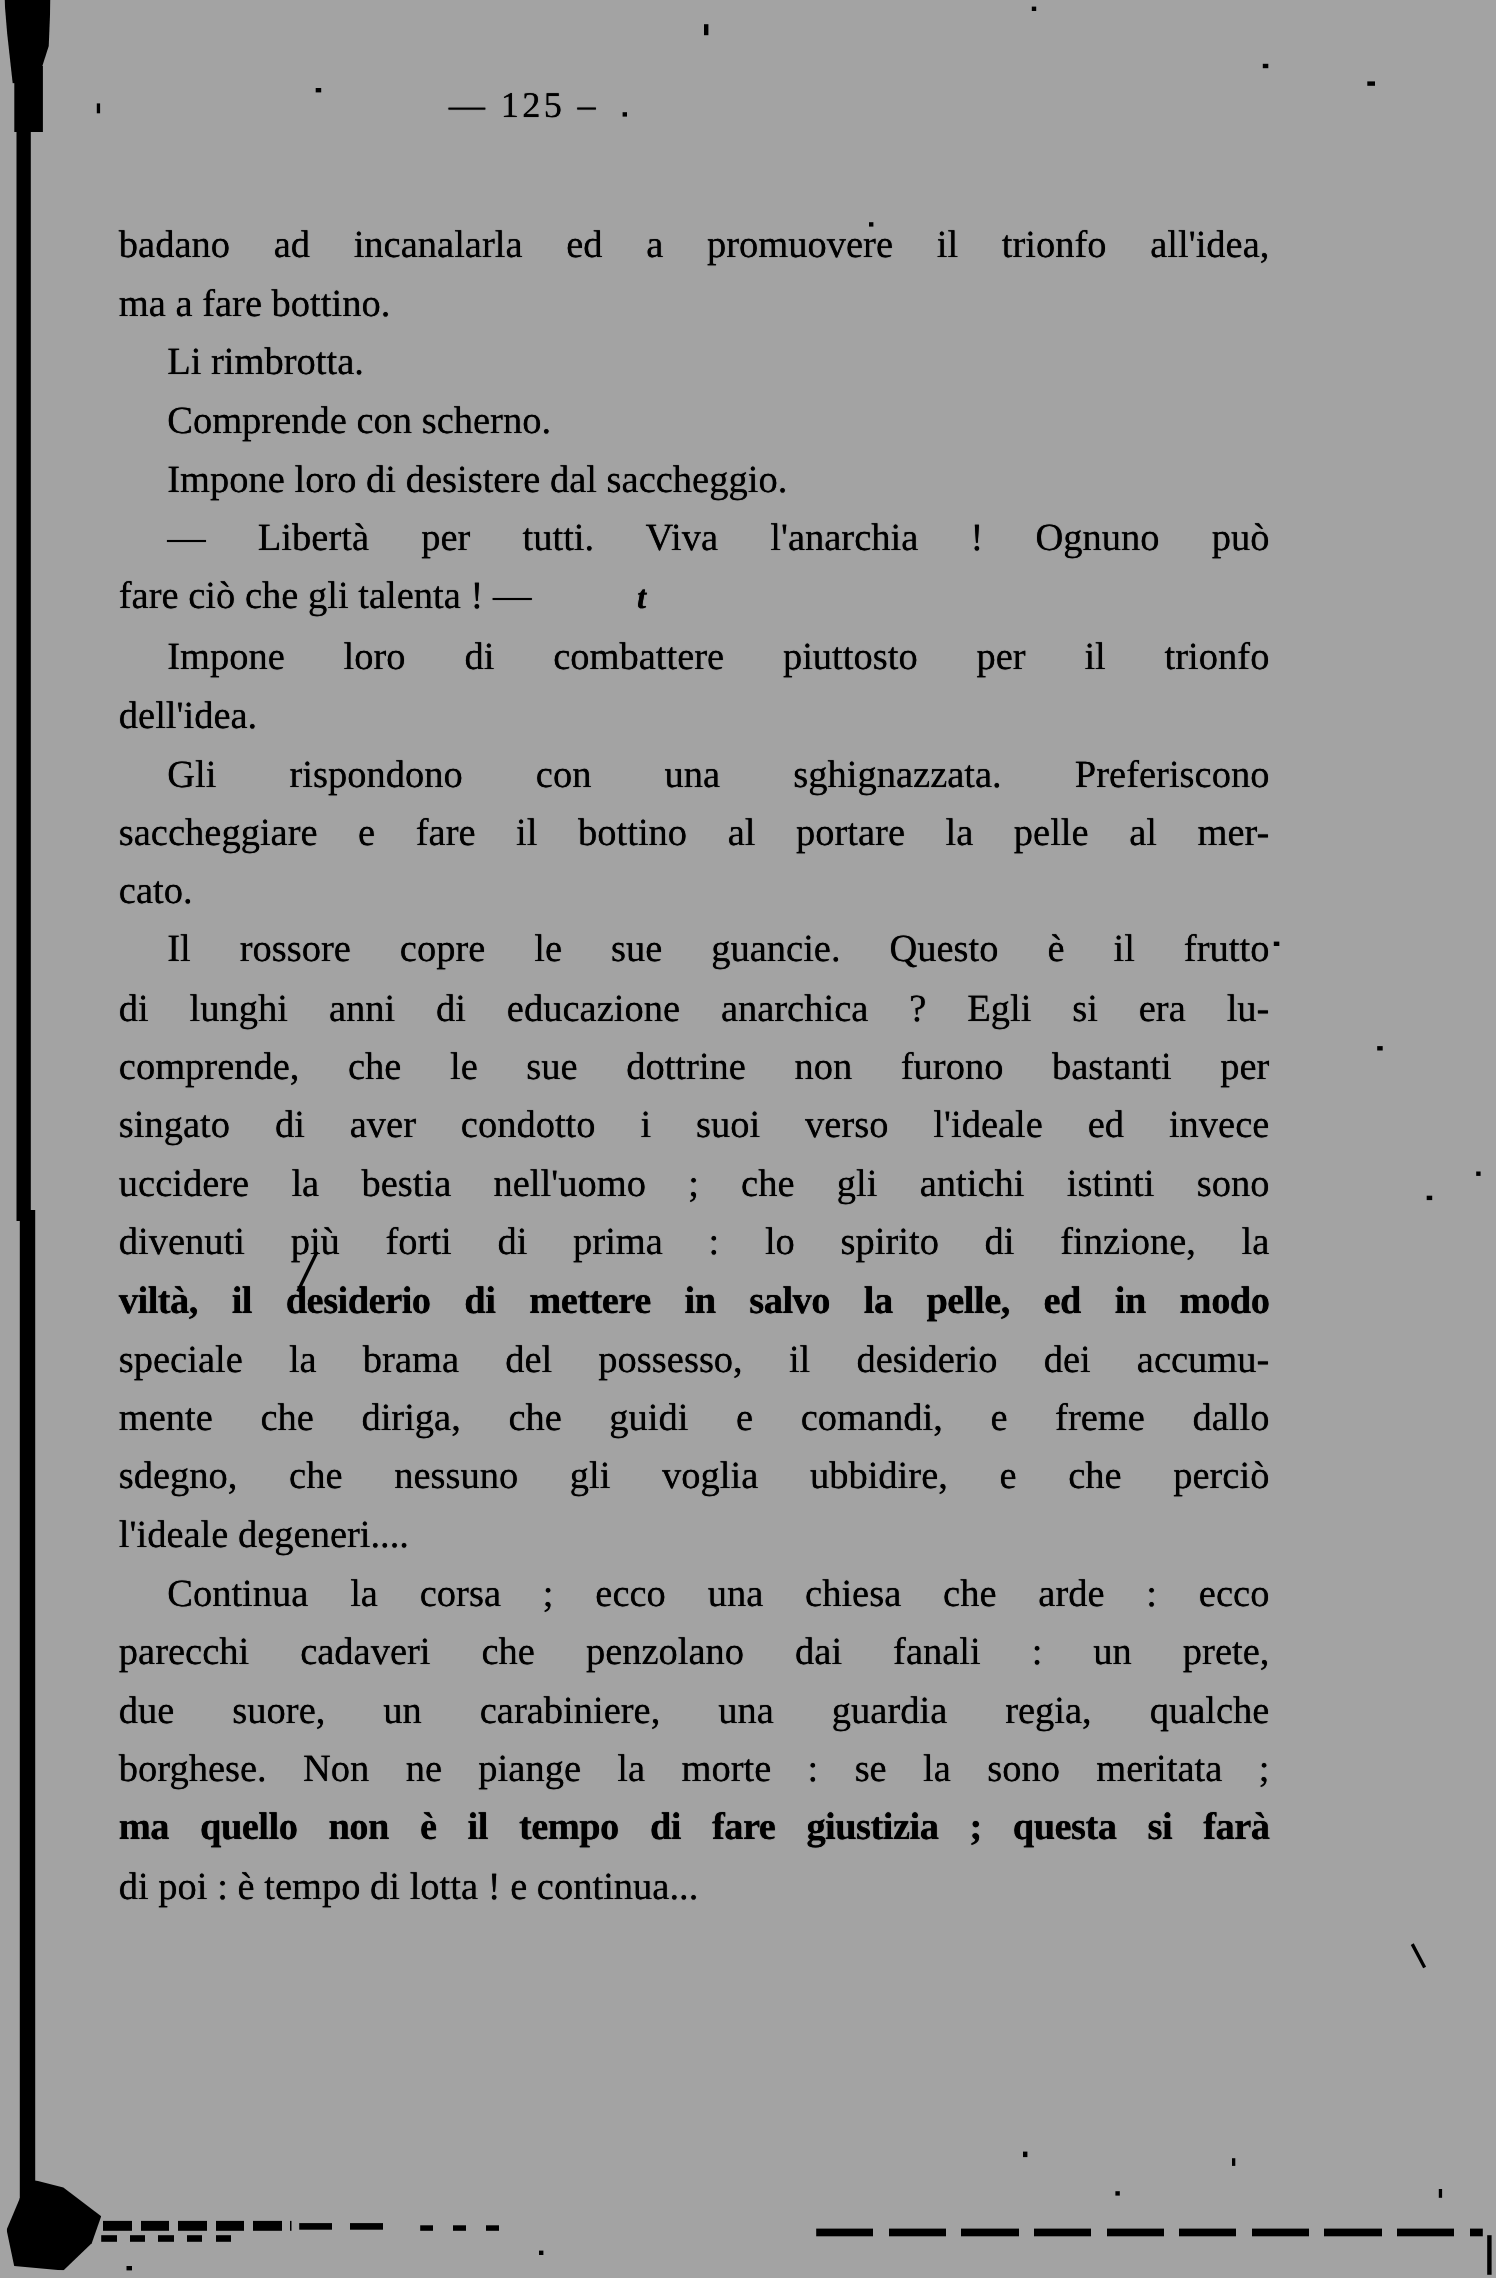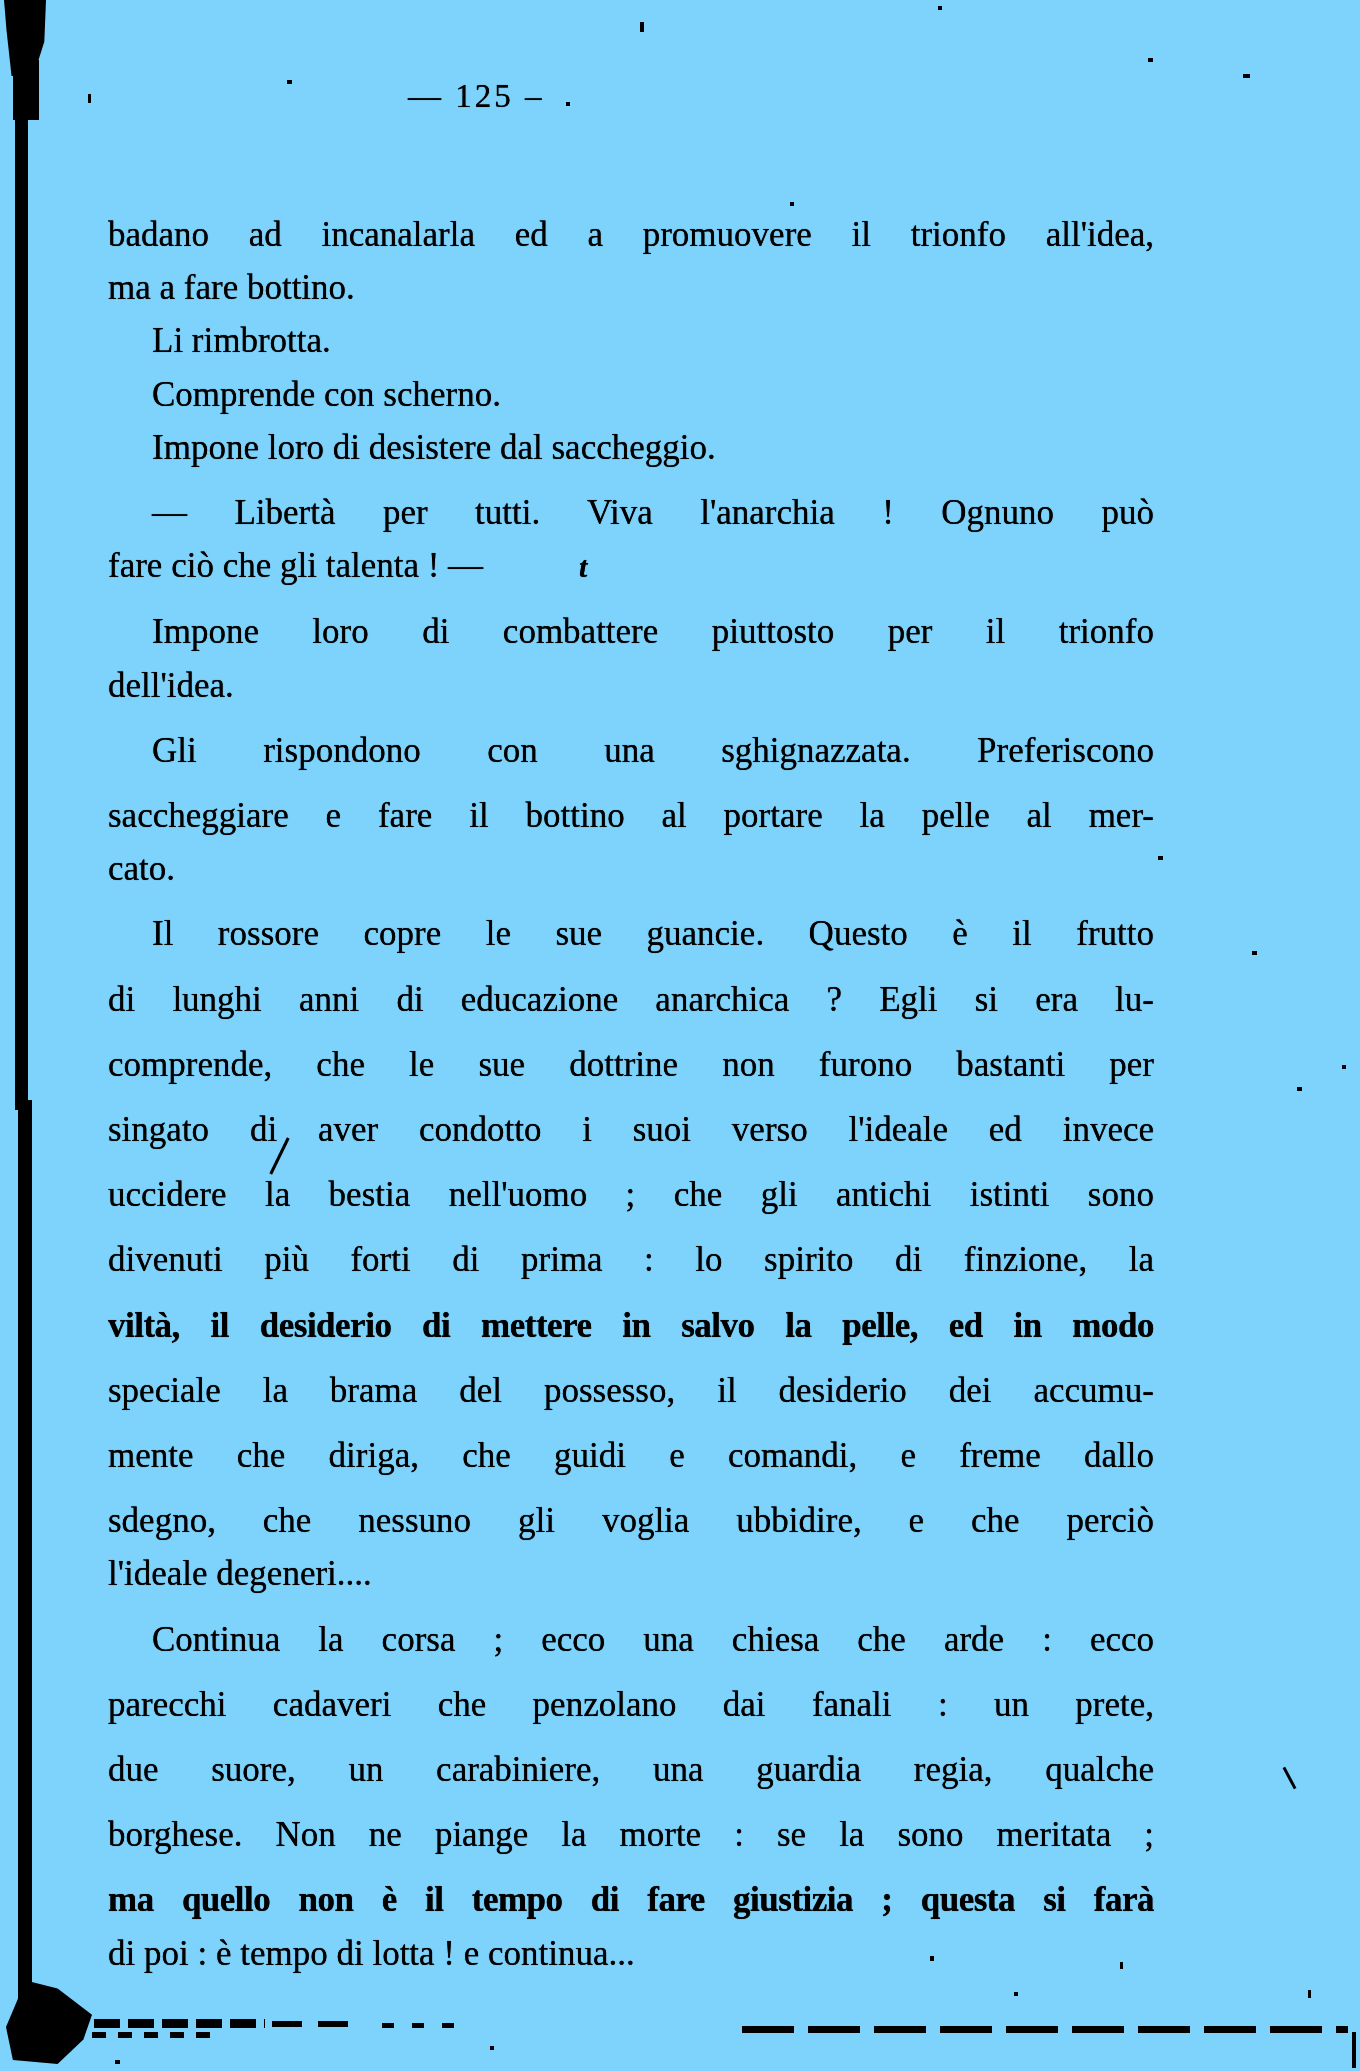--- a/index.html
+++ b/index.html
@@ -1,35 +1,35 @@
 <!DOCTYPE html>
 <html><head>
 <meta charset="utf-8">
 <style>
   html,body{margin:0;padding:0;}
   body{
     width:1360px;height:2071px;position:relative;overflow:hidden;
     background:#ffffff;color:#000;
     font-family:"Liberation Serif","DejaVu Serif",serif;
   }
-  .page{position:absolute;inset:0;background:#7dd3fc;}
+  .page{position:absolute;inset:0;background:#a3a3a3;}
   
   .pagenum{
     position:absolute;top:78px;left:408px;
     font-size:33px;letter-spacing:3px;white-space:pre;
     text-shadow:0 0 0.7px #000;
   }
   
   .textblock{
     position:absolute;left:108px;top:196px;width:1046px;
     font-size:35px;line-height:53.2px;
     text-shadow:0 0 0.7px #000;
   }
   .line{width:100%;text-align:left;}
-  .line.j{text-align:justify;text-align-last:justify;margin-top:12px;}
+  .line.j{text-align:justify;text-align-last:justify;}
   .line.ind{text-indent:44px;}
   .line.b{font-weight:700;letter-spacing:-0.5px;}
   .stray{display:inline-block;margin-left:96px;font-weight:700;font-style:italic;font-size:30px;}
   
   .art{position:absolute;background:#000;}
   .bar-cap   {left:4px;  top:0;      width:42px; height:76px;
               clip-path:polygon(0 0,100% 0,96% 55%,70% 100%,18% 100%,6% 40%);}
   .bar-cap2  {left:13px; top:60px;   width:26px; height:60px;}
   .bar-main  {left:15px; top:110px;  width:13px; height:1000px;}
   .bar-main2 {left:18px; top:1100px; width:14px; height:900px;}

